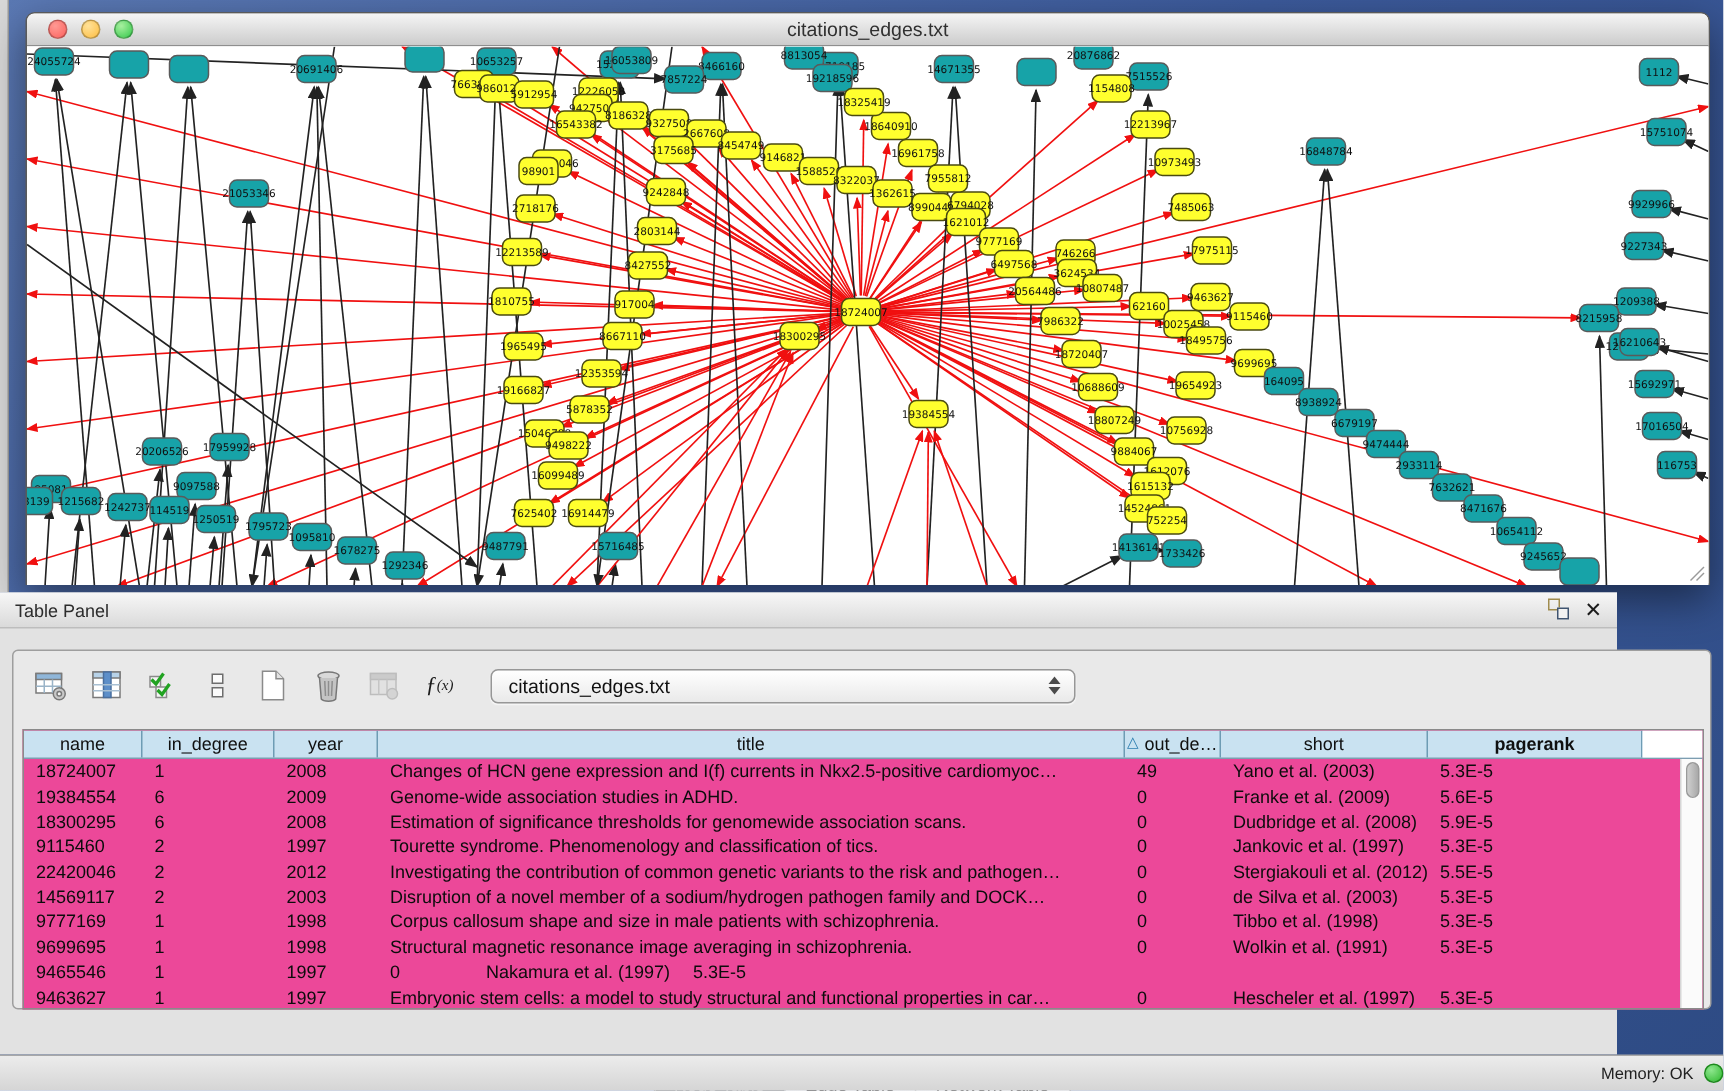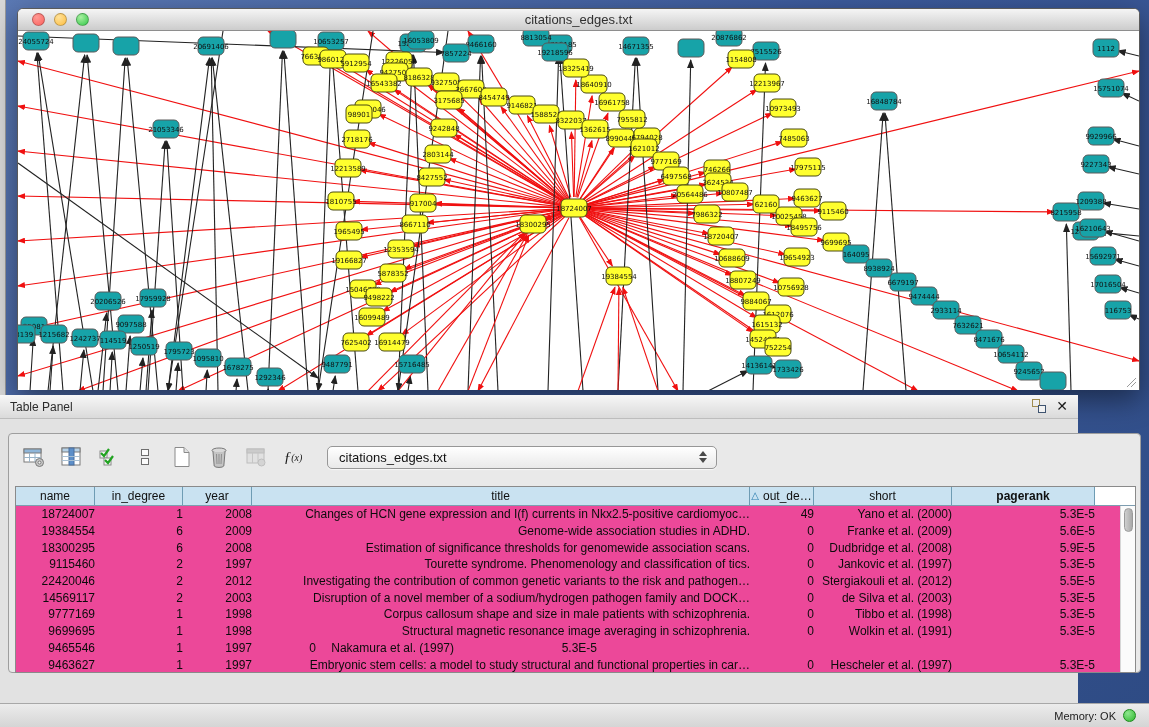--- a/index.html
+++ b/index.html
@@ -21,21 +21,21 @@
     border:1px solid rgba(0,0,0,.25); }
   .tl.red { margin-left:14px; background:radial-gradient(circle at 35% 30%,#ff9a94,#fc615d); }
   .tl.yel { background:radial-gradient(circle at 35% 30%,#ffe29a,#fdbd40); }
   .tl.grn { background:radial-gradient(circle at 35% 30%,#a8f0a0,#34c84a); }
   .wtitle { position:absolute; left:0; right:0; text-align:center; font-size:13px; color:#303030; }
   .canvas { position:relative; width:1121px; height:359px; background:#ffffff; overflow:hidden; }
   .canvas svg { display:block; }
   .grip { position:absolute; right:2px; bottom:2px; width:12px; height:12px; }
 
   
-  .table-panel { position:absolute; left:0; top:395px; width:1078px; height:308px; background:#e2e2e2;text-align:right; }
+  .table-panel { position:absolute; left:0; top:395px; width:1078px; height:308px; background:#e2e2e2; }
   .panel-header { position:relative; height:24px; background:linear-gradient(#f7f7f7,#dadada);
     border-bottom:1px solid #bdbdbd; display:flex; align-items:center; font-size:12px; color:#2c2c2c;
     padding-left:10px; }
   .ph-icons { position:absolute; right:10px; top:4px; display:flex; gap:10px; align-items:center; }
   .float-ic { position:relative; width:14px; height:14px; display:inline-block; }
   .float-ic .sq1 { position:absolute; left:0; top:0; width:8px; height:8px; border:1px solid #a08c4e; }
   .float-ic .sq2 { position:absolute; right:0; bottom:0; width:8px; height:8px; border:1px solid #3f5470; background:#f2f2f2; }
   .close-ic { font-size:14px; font-weight:700; color:#1b1b1b; line-height:14px; cursor:default; }
 
   .panel-box { position:absolute; left:8px; top:38px; width:1133px; height:240px;
@@ -68,21 +68,21 @@
   .tabs { position:absolute; left:50%; transform:translateX(-50%); top:278px; height:21px;
     display:flex; border:1px solid #8c8c8c; border-radius:4px; overflow:hidden;
     background:#fff; box-shadow:0 1px 0 rgba(255,255,255,.65); }
   .tab { display:flex; align-items:center; padding:0 13px; font-size:12px; color:#141414;
     background:linear-gradient(#fdfdfd,#e7e7e7); border-right:1px solid #b8b8b8; }
   .tab:last-child { border-right:none; }
   .tab.sel { background:linear-gradient(#989898,#6d6d6d); color:#f2f2f2; }
 
   .statusbar { position:absolute; left:0; right:0; bottom:0; height:24px;
     background:linear-gradient(#ececec,#d5d5d5); border-top:1px solid #a8a8a8;
-    display:flex; align-items:center; justify-content:flex-end; gap:7px; padding-right:13px;
+    display:flex; align-items:center; justify-content:flex-end; gap:7px; 
     font-size:11px; color:#222; }
   .memdot { width:13px; height:13px; border-radius:50%; border:1px solid #1d8a1d;
     background:radial-gradient(circle at 35% 30%,#8fe78f,#2eb82e); }
 </style>
 </head>
 <body>
 
 <div class="desktop">
   <div class="left-strip"></div>
 
@@ -644,21 +644,21 @@
             </div>
             <div class="th fill"></div>
           </div>
         <div class="tbody" id="tbody">
             <div class="tr">
               <div class="td" style="width: 79px;">18724007</div>
               <div class="td" style="width: 88px;">1</div>
               <div class="td" style="width: 69px;">2008</div>
               <div class="td" style="width: 498px;">Changes of HCN gene expression and I(f) currents in Nkx2.5-positive cardiomyoc…</div>
               <div class="td" style="width: 64px;">49</div>
-              <div class="td" style="width: 138px;">Yano et al. (2000)</div>
+              <div class="td" style="width: 138px;">Yano et al. (2003)</div>
               <div class="td" style="width: 143px;">5.3E-5</div>
             </div>
             <div class="tr">
               <div class="td" style="width: 79px;">19384554</div>
               <div class="td" style="width: 88px;">6</div>
               <div class="td" style="width: 69px;">2009</div>
               <div class="td" style="width: 498px;">Genome-wide association studies in ADHD.</div>
               <div class="td" style="width: 64px;">0</div>
               <div class="td" style="width: 138px;">Franke et al. (2009)</div>
               <div class="td" style="width: 143px;">5.6E-5</div>

